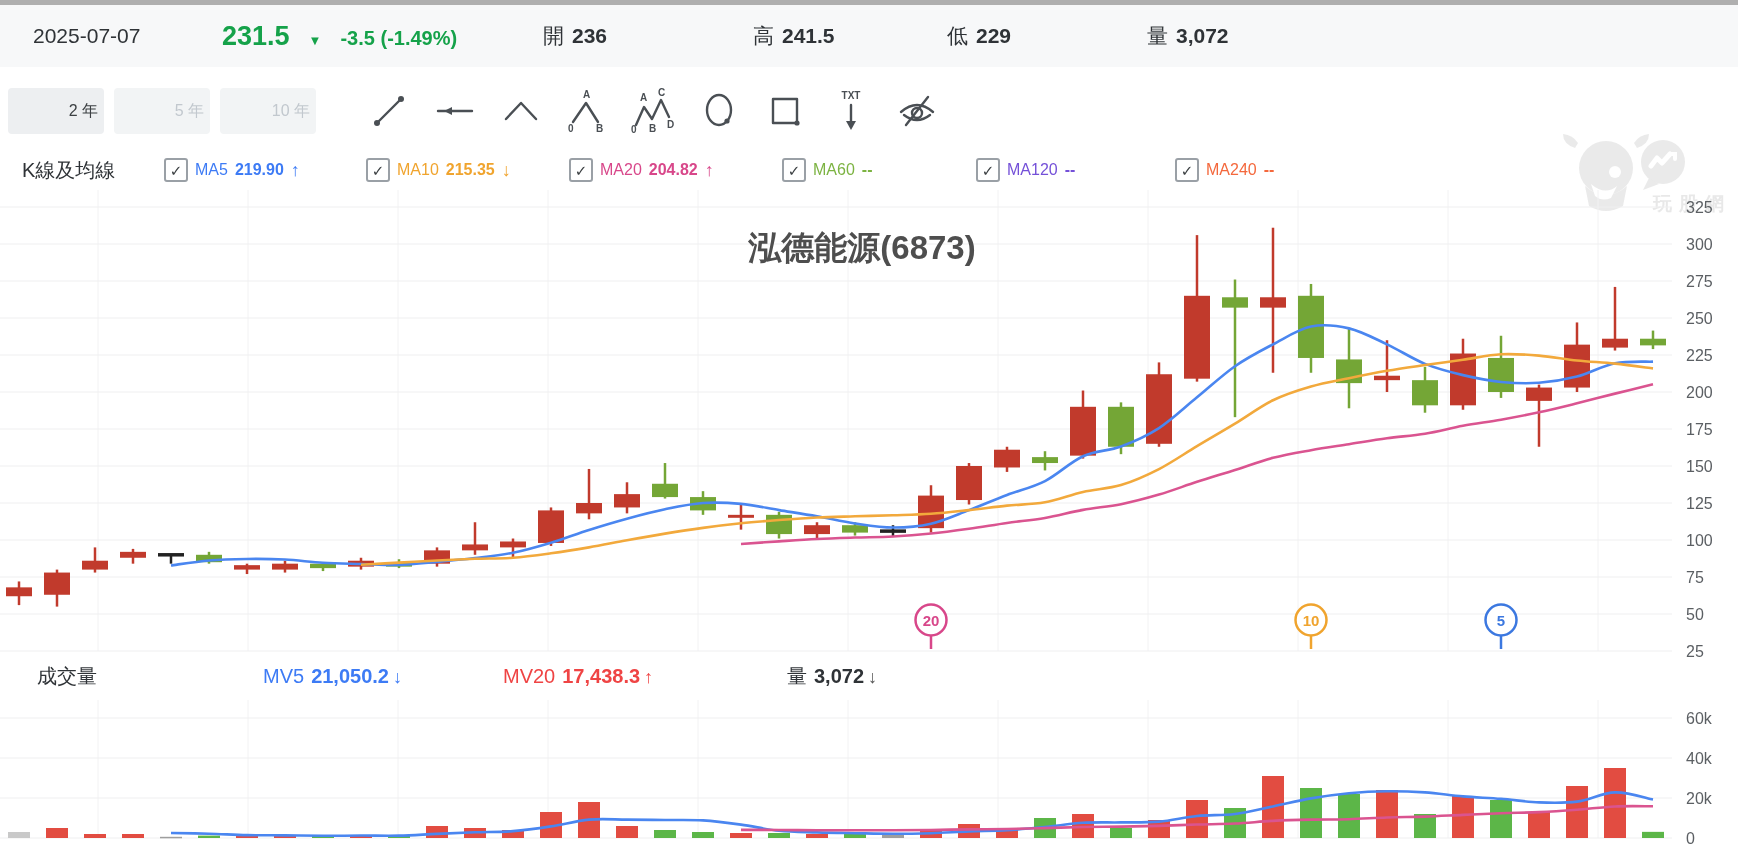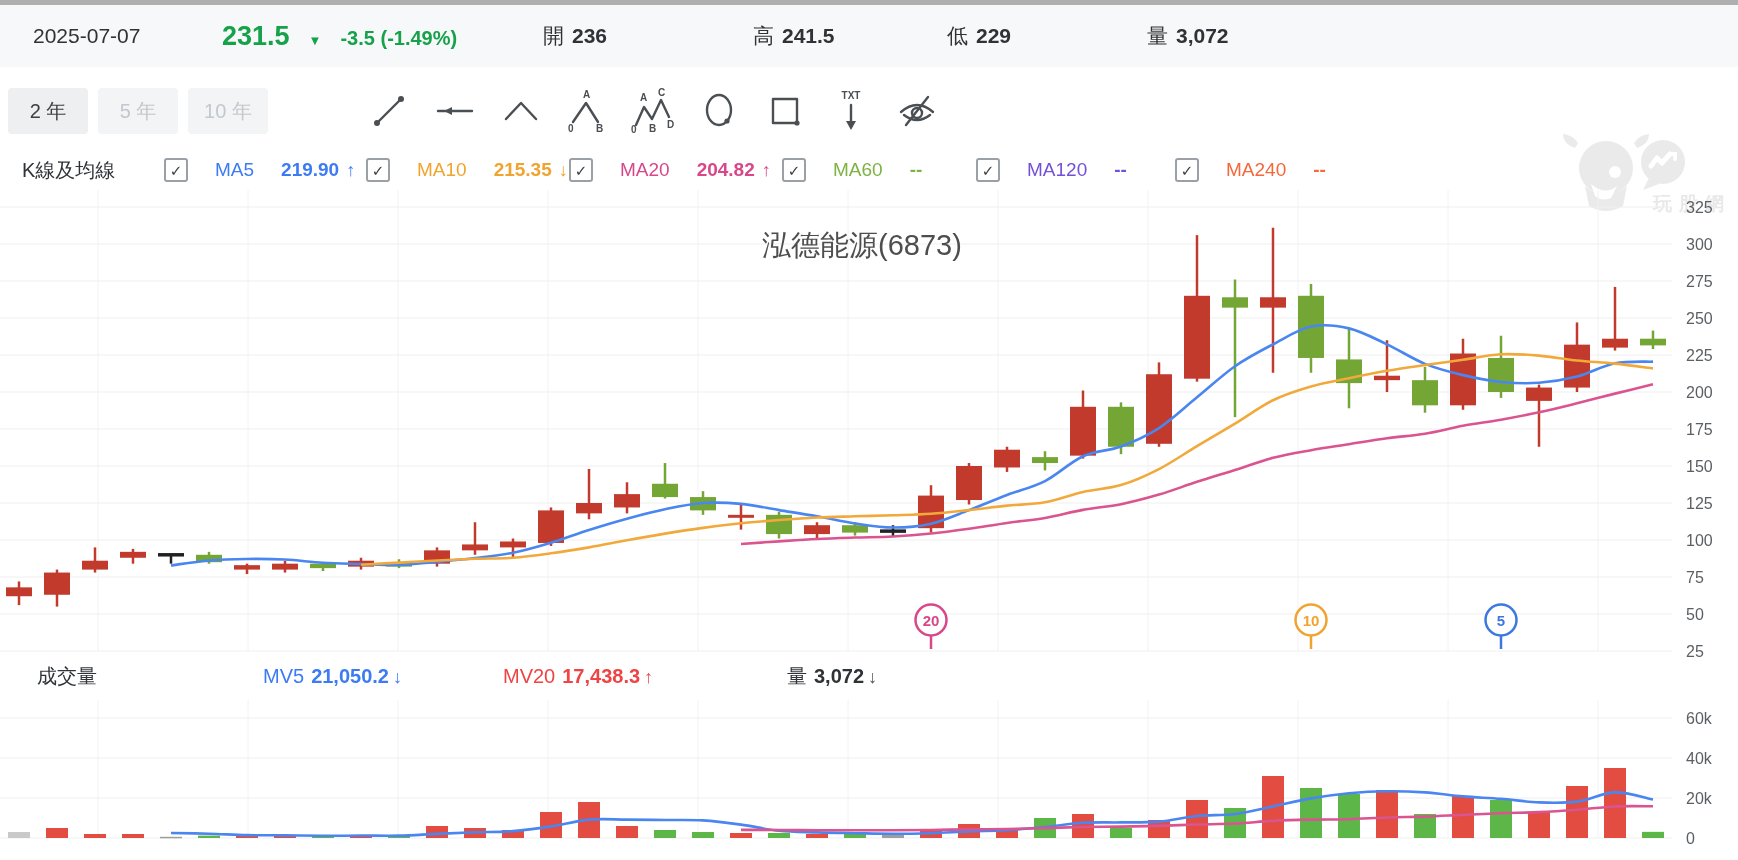--- a/index.html
+++ b/index.html
@@ -13,46 +13,46 @@
   .pricegrp{left:222px;display:flex;align-items:baseline;gap:19px;color:#15a24a;}
   .price{font-size:27px;font-weight:bold;}
   .parrow{font-size:13px;}
   .pchange{font-size:20px;font-weight:bold;}
   .ohlc{font-size:21px;color:#2f3337;}
   .ohlc b{margin-left:8px;}
   .o{left:543px}.h{left:753px}.l{left:947px}.v{left:1147px}
   
   .toolbar{position:absolute;top:84px;left:0;width:100%;height:54px;background:#fff;}
   .periods{position:absolute;left:8px;top:4px;display:flex;gap:10px;}
-  .pbtn{width:80px;height:46px;border:none;border-radius:4px;background:#f2f4f5;
-        font-size:20px;color:#c2c8ce;cursor:pointer;font-family:inherit;}
+  .pbtn{width:96px;height:46px;border:none;border-radius:4px;background:#f2f4f5;
+        font-size:16px;color:#c2c8ce;cursor:pointer;font-family:inherit;text-align:right;}
   .pbtn.active{color:#3c4043;background:#edeff1;}
   .tools{position:absolute;left:366px;top:4px;display:flex;gap:20px;align-items:center;}
   .tool{width:46px;height:46px;background:none;border:none;padding:0;cursor:pointer;}
   .tool svg{width:46px;height:46px;}
   .tool .st{fill:none;stroke:#4a4f54;stroke-width:2.4;stroke-linecap:round;stroke-linejoin:round;}
   .tool .fl{fill:#4a4f54;stroke:none;}
   .tool .lt{font-size:10px;font-weight:bold;fill:#4a4f54;font-family:inherit;}
   
   .legendrow{position:absolute;top:148px;left:0;width:100%;height:44px;background:#fff;}
   .legendrow .lr{position:absolute;top:50%;transform:translateY(-50%);}
   .ltitle{left:22px;font-size:20px;color:#2f3337;}
   .ma-item{display:flex;align-items:center;gap:7px;cursor:pointer;}
   .cb{width:20px;height:20px;border:2px solid #9aa0a6;border-radius:3px;background:#fff;
       display:inline-flex;align-items:center;justify-content:center;flex:0 0 auto;}
   .cb::after{content:"✓";font-size:15px;font-weight:bold;color:#3c4043;line-height:1;}
-  .ma-label,.ma-value{font-size:19px;margin-left:20px;}
+  .ma-label,.ma-value{font-size:16px;}
   .ma-value{font-weight:bold;}
   .ma-dir{font-size:18px;font-weight:bold;}
   
   .chartwrap{position:absolute;top:190px;left:0;width:1396px;height:670px;}
   .axis{font-size:16px;fill:#5b5f63;font-family:"Liberation Sans","DejaVu Sans",sans-serif;}
   .marker{font-size:15px;font-weight:bold;font-family:inherit;}
   .titleblock{position:absolute;top:36px;left:0;width:1724px;text-align:center;pointer-events:none;}
-  .ctitle{font-size:29px;font-weight:normal;color:#4e4e4e;}
+  .ctitle{font-size:33px;font-weight:bold;color:#4e4e4e;}
   .csub{margin-top:12px;font-size:16px;color:#b8b8b8;}
   
   .vollegend{position:absolute;top:466px;left:15px;width:100%;height:40px;}
   .vollegend .vg{position:absolute;top:50%;transform:translateY(-50%);white-space:nowrap;font-size:20px;}
   .vtitle{left:22px;color:#2f3337;}
   .mv5{left:248px;color:#3d7bf5;}
   .mv20{left:488px;color:#ef4444;text-align:right;}
   .vnow{left:772px;color:#2f3337;}
   .vg b{margin-left:7px;}
   .vg .dir{margin-left:4px;font-weight:bold;font-size:18px;}

